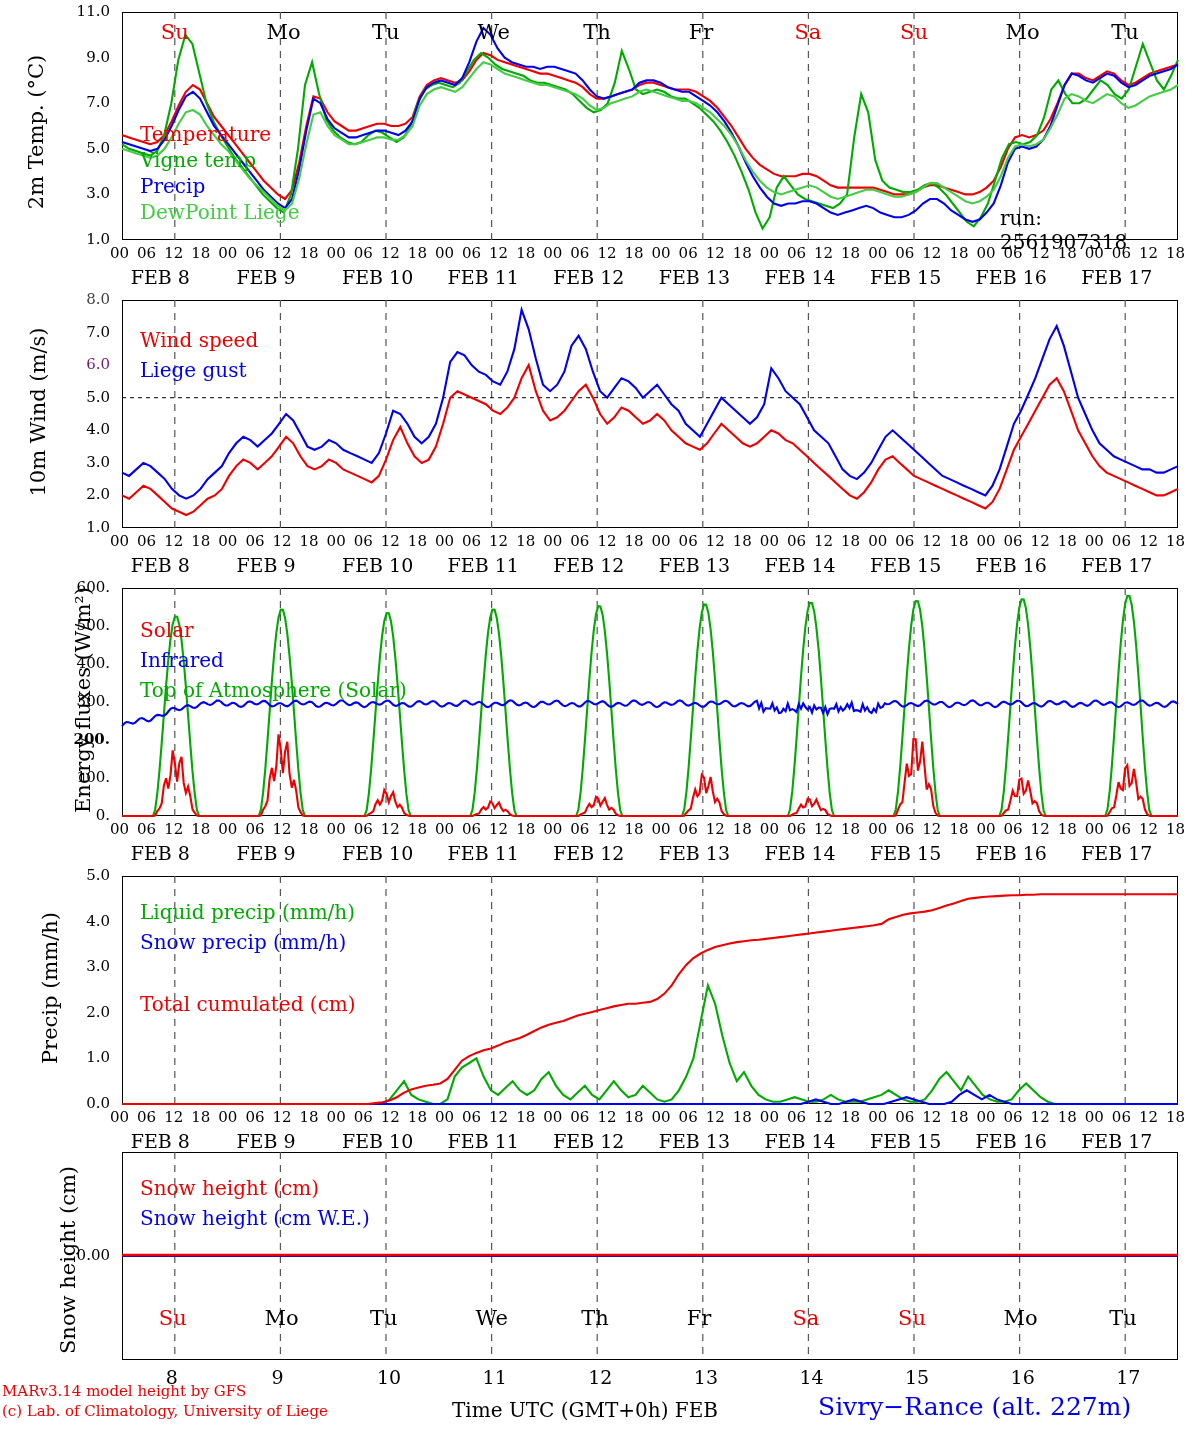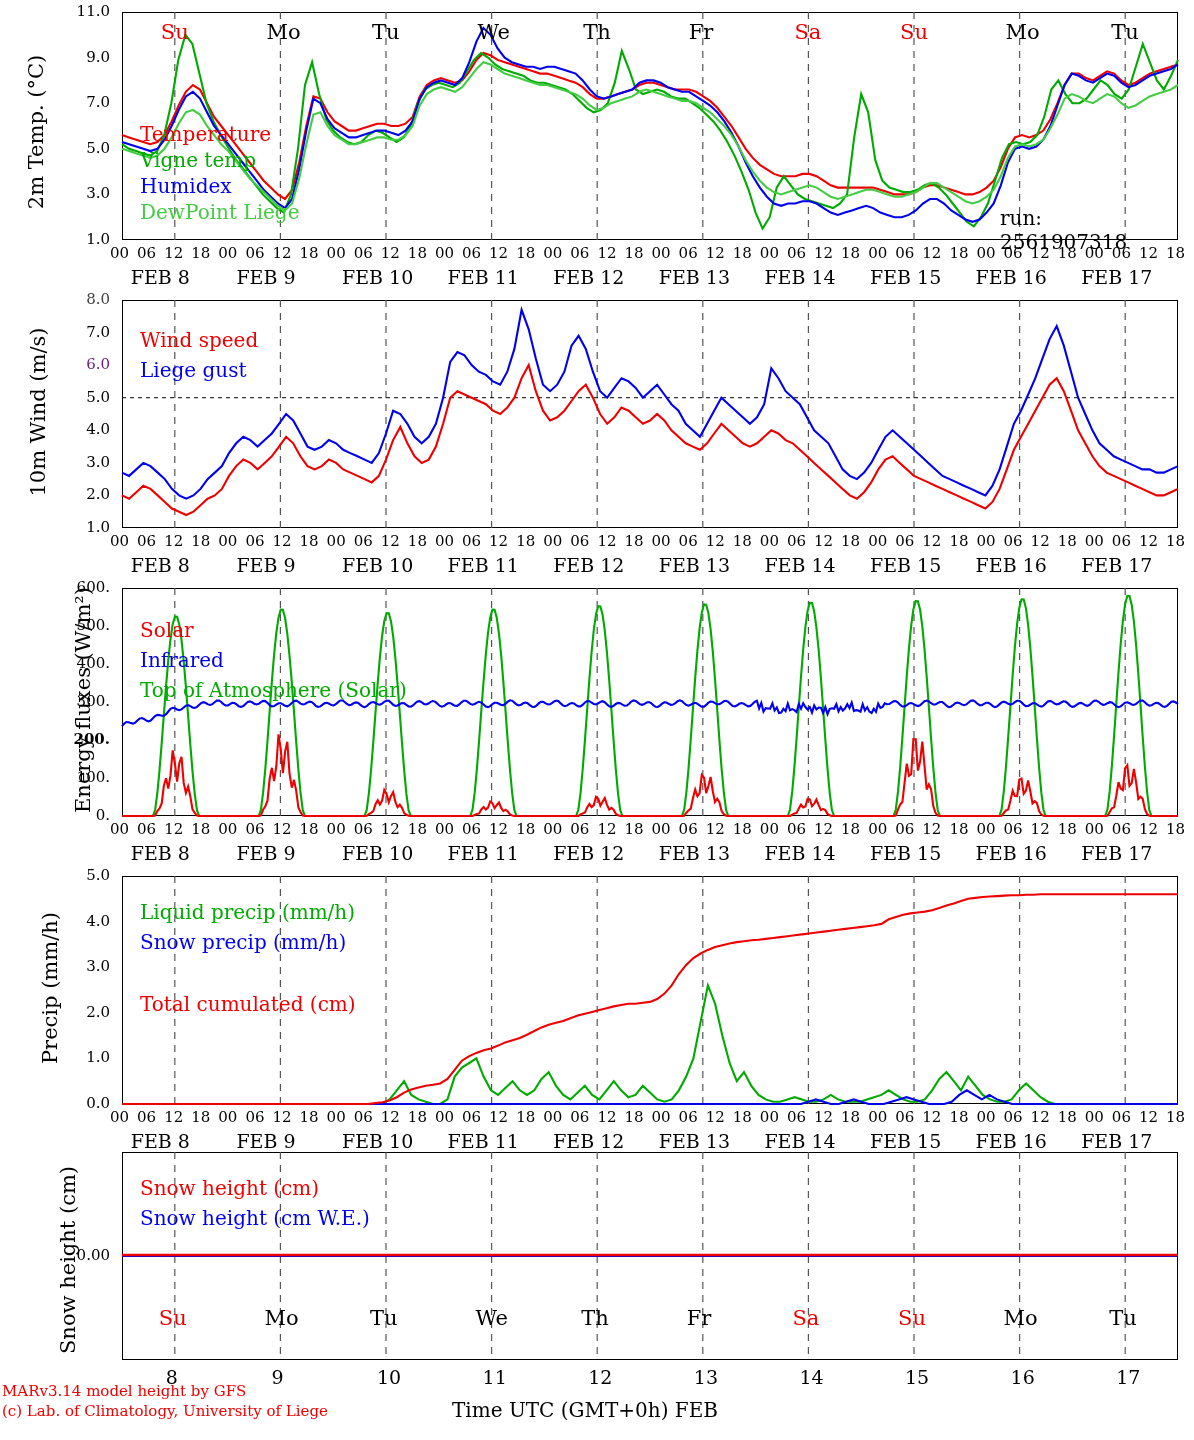--- a/index.html
+++ b/index.html
@@ -120,21 +120,21 @@
         <div class="daylab" style="left: 477.6px; top: 20px; color: rgb(0, 0, 0);">We</div>
         <div class="daylab" style="left: 583.2px; top: 20px; color: rgb(0, 0, 0);">Th</div>
         <div class="daylab" style="left: 688.8px; top: 20px; color: rgb(0, 0, 0);">Fr</div>
         <div class="daylab" style="left: 794.4px; top: 20px; color: rgb(238, 0, 0);">Sa</div>
         <div class="daylab" style="left: 900px; top: 20px; color: rgb(238, 0, 0);">Su</div>
         <div class="daylab" style="left: 1005.6px; top: 20px; color: rgb(0, 0, 0);">Mo</div>
         <div class="daylab" style="left: 1111.2px; top: 20px; color: rgb(0, 0, 0);">Tu</div>
       </div>
     <div class="legend red" style="left:140px;top:122px;">Temperature</div>
     <div class="legend green" style="left:140px;top:148px;">Vigne temp</div>
-    <div class="legend blue" style="left:140px;top:174px;">Humidex</div>
+    <div class="legend blue" style="left:140px;top:174px;">Precip</div>
     <div class="legend" style="left:140px;top:200px;color:#44cc44;">DewPoint Liege</div>
     <div class="run" style="left:1000px;top:206px;">run: 2561907318</div>
   </div>
 
   <div class="panel">
     <div class="ylabel" style="left:-62px;top:400px;width:200px;text-align:center;transform:rotate(-90deg);">10m Wind (m/s)</div>
     <div class="frame" style="left:122px;top:300px;width:1056px;height:228px;"></div>
     <svg width="1194" height="1440">
       <g id="p2-grid">
           <line x1="174.8" y1="300" x2="174.8" y2="528" class="gl"></line>
@@ -449,14 +449,15 @@
         <div class="tick-lab" style="left: 1010.6px; top: 1366px;">16</div>
         <div class="tick-lab" style="left: 1116.2px; top: 1366px;">17</div>
       </div>
     <div class="legend red" style="left:140px;top:1176px;">Snow height (cm)</div>
     <div class="legend blue" style="left:140px;top:1206px;">Snow height (cm W.E.)</div>
   </div>
 
   <div class="footer-l" style="left:2px;top:1382px;">MARv3.14 model height by GFS</div>
   <div class="footer-l" style="left:2px;top:1402px;">(c) Lab. of Climatology, University of Liege</div>
   <div class="footer-c" style="left:452px;top:1398px;">Time UTC (GMT+0h) FEB</div>
+  <div class="footer-r" style="left:818px;top:1392px;">Sivry−Rance (alt. 227m)</div>
 
 </div>
 
 </body></html>

